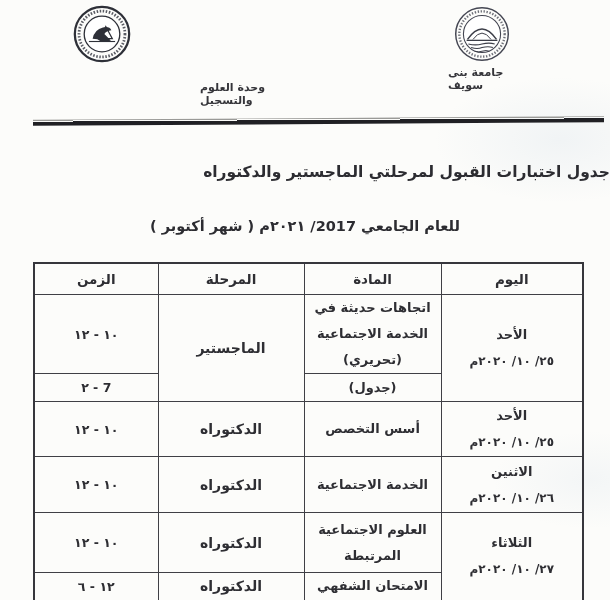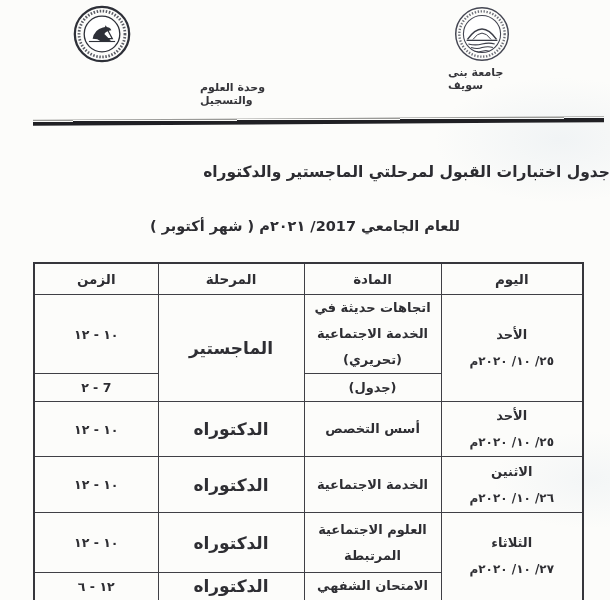--- a/index.html
+++ b/index.html
@@ -30,21 +30,21 @@
   }
   table.sched td,table.sched th{
     border:1.6px solid #3f3f45;text-align:center;vertical-align:middle;
     font-weight:700;color:#2e2e33;padding:0 2px;overflow:hidden;
   }
   table.sched{border:2px solid #36363c;}
   th.hcell{font-size:13.5px;height:30px;font-weight:700;}
   td.day{font-size:13px;vertical-align:top;padding-top:5px;line-height:27px;}
   td.day .date{font-size:12px;letter-spacing:.5px;}
   td.subj{font-size:13px;line-height:26px;}
-  td.stage{font-size:17px;}
+  td.stage{font-size:14px;}
   td.time{font-size:12.5px;letter-spacing:1px;}
 </style>
 </head>
 <body>
 
 <div class="page">
 
   <div class="abs" style="left:72px;top:4px;width:60px;height:60px;">
     <svg class="seal" width="60" height="60" viewBox="0 0 64 64">
       <circle cx="32" cy="32" r="29" fill="none" stroke="#2e3038" stroke-width="2.4"></circle>

